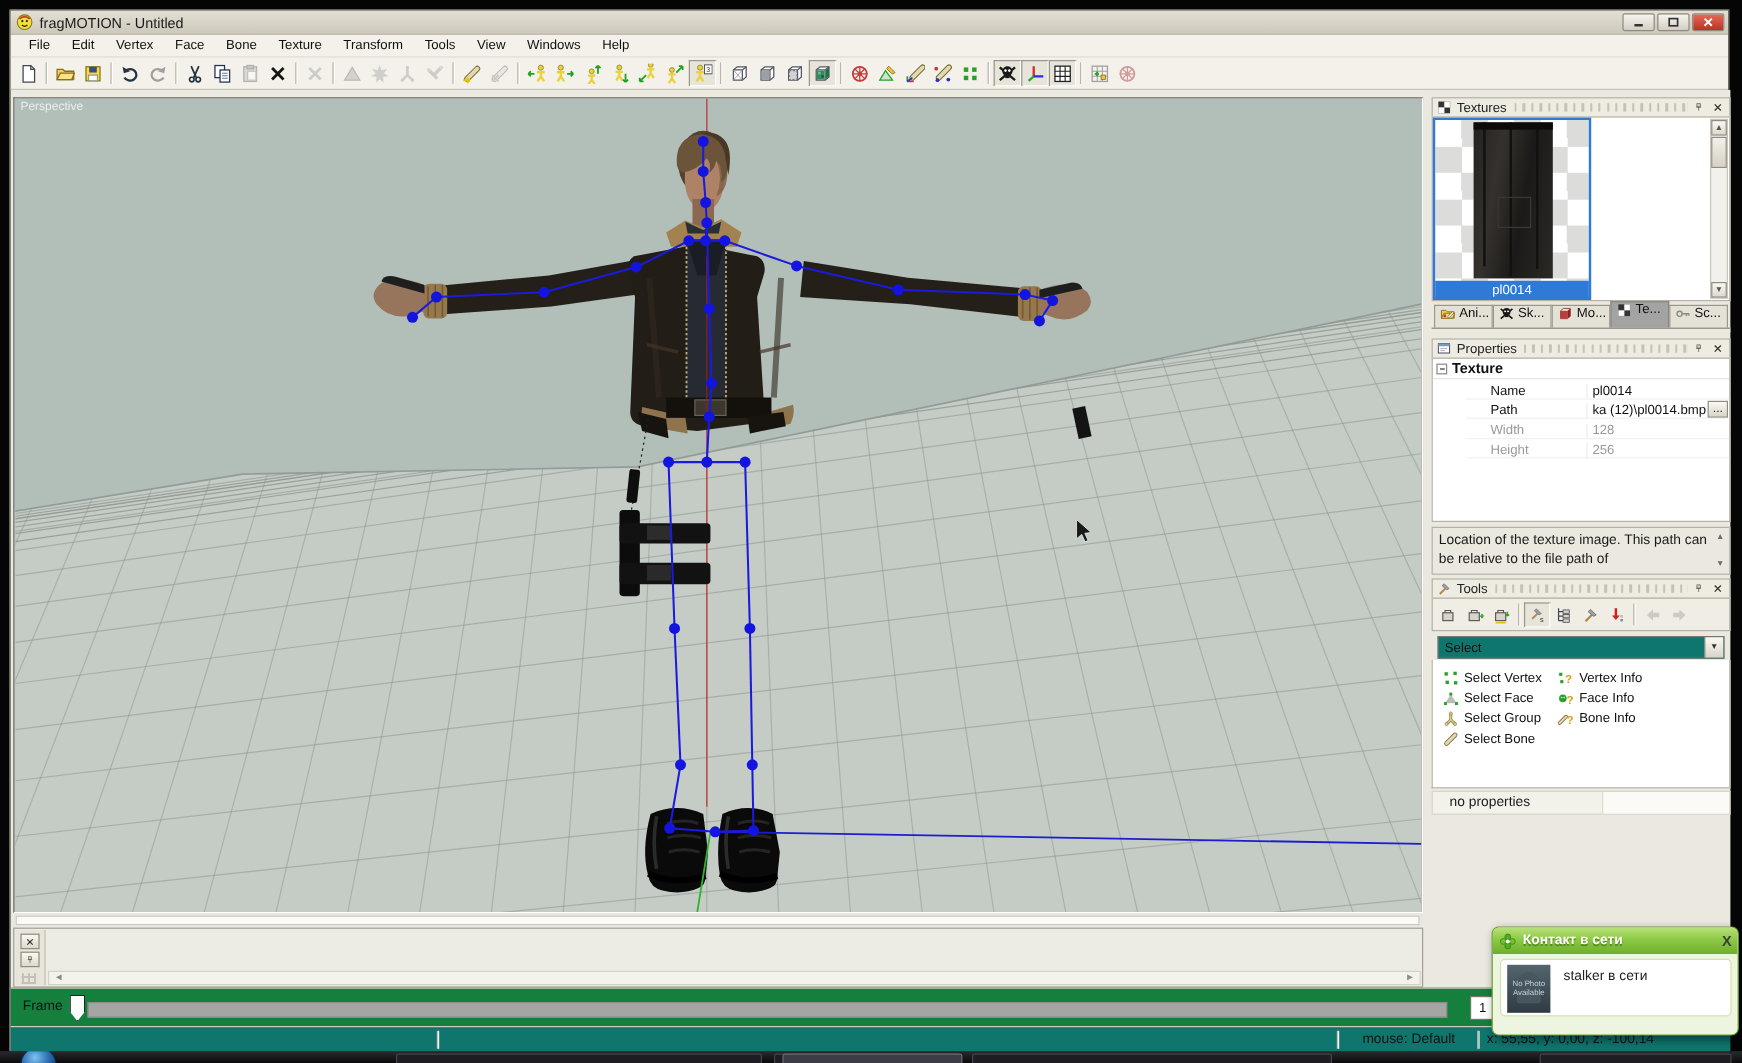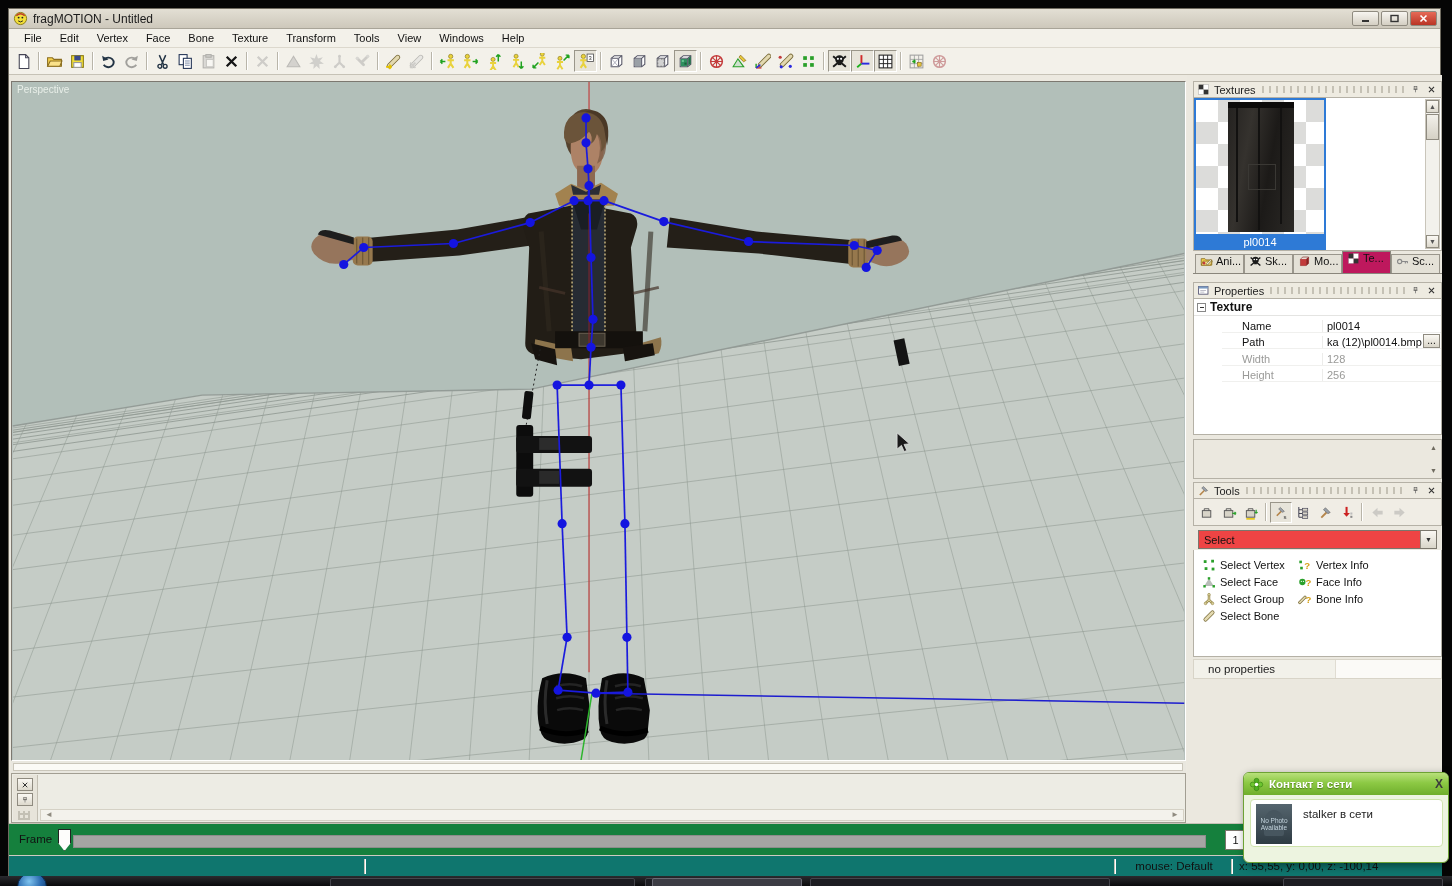--- a/index.html
+++ b/index.html
@@ -64,38 +64,38 @@
   #tex-img { position:absolute; left:32px; top:2px; width:66px; height:130px; background:linear-gradient(100deg,#23211f 0%,#35322e 30%,#1c1a18 60%,#2b2926 100%); }
   #tex-img .fold { position:absolute; background:#121110; }
   #tex-caption { position:absolute; left:0; top:134px; width:128px; height:16px; background:#2e7ad6; color:#fff; text-align:center; line-height:16px; font-size:11px; }
   .vscroll { position:absolute; width:15px; background:#f2f1ec; border:1px solid #c9c5ba; }
   .vscroll .a { position:absolute; left:0; width:13px; height:13px; background:linear-gradient(#faf8f3,#ddd9cd); border:1px solid #8f8b80; color:#555; font-size:7px; text-align:center; line-height:12px; }
   .vscroll .th { position:absolute; left:0; width:13px; background:linear-gradient(#f2f0ea,#d5d1c5); border:1px solid #8f8b80; }
   
   #tabstrip { position:absolute; left:1186px; top:242px; width:245px; height:23px; display:flex; align-items:flex-end; }
   .tab { height:20px; background:#e4e1d7; border:1px solid #9a968c; border-bottom:none; display:flex; align-items:flex-start; padding:0 4px; gap:3px; font-size:11px; white-space:nowrap; overflow:hidden; flex:1; }
   .tab svg { width:13px; height:13px; flex:0 0 auto; }
-  .tab.active { height:23px; background:#be185d; border-color:#8a867c; }
+  .tab.active { height:23px; background:#a3a3a3; border-color:#8a867c; }
   #tabstrip-base { position:absolute; left:1184px; top:264px; width:249px; height:4px; border-top:1px solid #8a867c; background:#ece9e0; }
   
   .prow { display:flex; height:16.5px; align-items:flex-end; border-bottom:1px solid #f0f0ee;margin-left:28px; }
   .prow .pl { width:100px; padding-left:20px; overflow:hidden; white-space:nowrap; }
   .prow .pv { flex:1; padding-left:4px; border-left:1px solid #ececea; overflow:hidden; white-space:nowrap; }
   .prow.dim .pl,.prow.dim .pv { color:#9a9a98; }
   .prow .pbtn { width:17px; height:14px; background:linear-gradient(#faf8f3,#d9d5c9); border:1px solid #8f8b80; text-align:center; line-height:11px; font-size:10px; margin-right:1px; flex:0 0 auto; }
   #prop-group { display:flex; align-items:center; height:17px; border-bottom:1px solid #e4e4e2; }
   .minusbox { width:9px; height:9px; border:1px solid #888; margin:0 4px 0 3px; position:relative; background:#fff; }
   .minusbox::after { content:""; position:absolute; left:1.5px; top:3.5px; width:4px; height:1px; background:#333; }
   #prop-desc { position:absolute; left:1184px; top:430px; width:249px; height:40px; background:#ebe8df; border:1px solid #b5b1a6; padding:2px 14px 2px 5px; font-size:11.5px; line-height:16px; color:#1a1a1a; }
   #prop-desc .da { position:absolute; right:2px; width:9px; height:9px; font-size:7px; color:#6f6b60; line-height:9px; }
   
   #tools-toolbar { position:absolute; left:1184px; top:489px; width:249px; height:28px; background:#f0ede5; border:1px solid #b5b1a6; display:flex; align-items:center; padding-left:2px; }
   #tools-toolbar .tbtn { width:22px; height:21px; }
   #tools-toolbar .tbtn svg { width:15px; height:15px; }
-  #tools-combo { position:absolute; left:1189px; top:521px; width:239px; height:19px; background:#ef4444; border:1px solid #7a766c; display:flex; align-items:center; }
+  #tools-combo { position:absolute; left:1189px; top:521px; width:239px; height:19px; background:#0f766e; border:1px solid #7a766c; display:flex; align-items:center; }
   #tools-combo .cv { flex:1; padding-left:5px; }
   #tools-combo .cb { width:16px; height:17px; background:linear-gradient(#faf8f3,#d9d5c9); border-left:1px solid #8f8b80; text-align:center; font-size:7px; line-height:17px; color:#333; }
   #tools-list { position:absolute; left:1184px; top:541px; width:249px; height:107px; background:#fff; border:1px solid #b5b1a6; border-top:none; padding-top:6px; }
   .trow { display:flex; height:17px; }
   .titem { display:flex; align-items:center; gap:4px; font-size:11px; }
   .titem.c1 { width:96px; margin-left:8px; }
   .titem svg { width:14px; height:14px; flex:0 0 auto; }
   #noprops { position:absolute; left:1184px; top:650px; width:249px; height:20px; background:#f2f1ea; border:1px solid #d8d4c8; display:flex; align-items:center; }
   #noprops span { padding-left:14px; font-size:11.5px; color:#1a1a1a; }
   #noprops .cell2 { flex:1; height:100%; background:#fbfaf7; border-left:1px solid #e0dcd2; margin-left:60px; }
@@ -996,20 +996,21 @@
             <span class="pl">Width</span>
             <span class="pv">128</span>
           </div>
           <div class="prow dim">
             <span class="pl">Height</span>
             <span class="pv">256</span>
           </div>
         </div>
     </div>
     <div id="prop-desc">
+      <span>Location of the texture image.  This path can be relative to the file path of</span>
       <span class="da" style="top:3px">▲</span>
       <span class="da" style="bottom:3px">▼</span>
     </div>
 
     <div class="panel-h" style="left:1184px; top:473px; width:249px;">
       <svg class="hicon" viewBox="0 0 16 16">
           <use href="#sym-hammer"></use>
         </svg>
       <span class="htitle">Tools</span>
       <span class="grip"></span>

